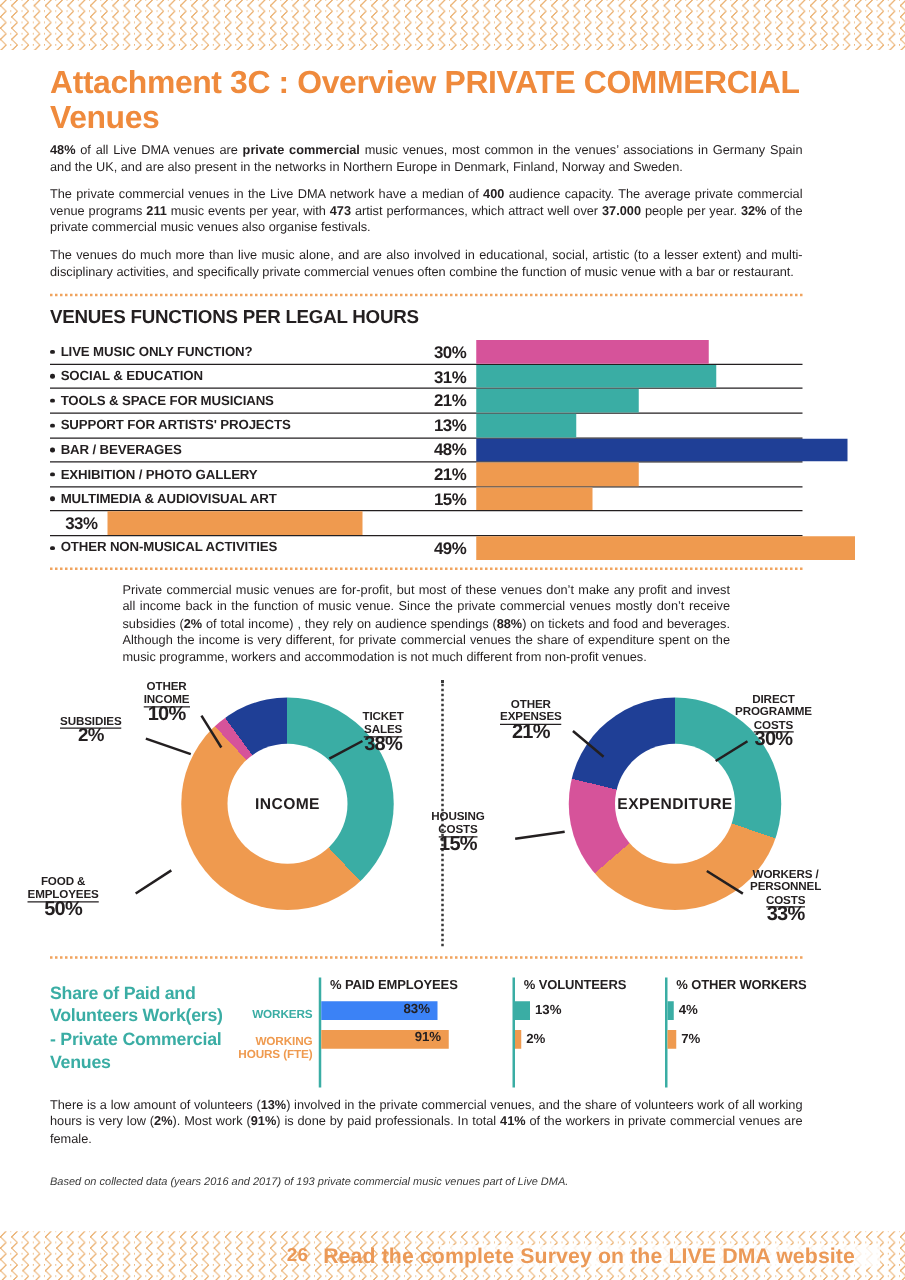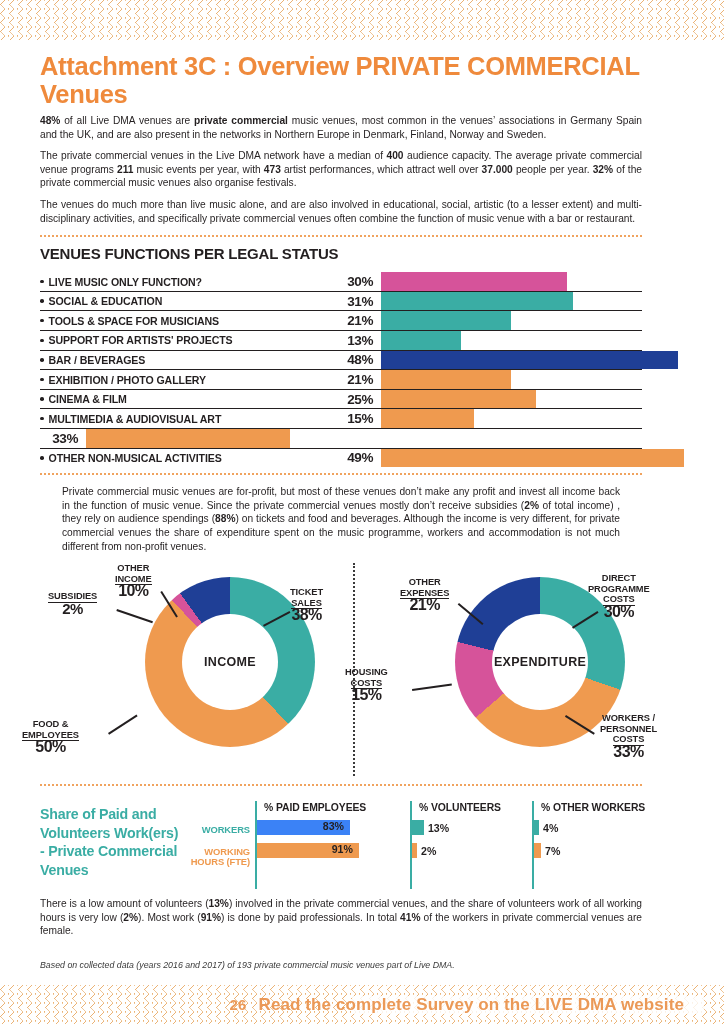--- a/index.html
+++ b/index.html
@@ -164,21 +164,21 @@
     <p class="para"><b>48%</b> of all Live DMA venues are <b>private commercial</b> music venues, most common in the venues’ associations in Germany Spain and the UK, and are also present in the networks in Northern Europe in Denmark, Finland, Norway and Sweden.</p>
     <p class="para">The private commercial venues in the Live DMA network have a median of <b>400</b> audience capacity. The average private commercial venue programs <b>211</b> music events per year, with <b>473</b> artist performances, which attract well over <b>37.000</b> people per year. <b>32%</b> of the private commercial music venues also organise festivals.</p>
     <p class="para">The venues do much more than live music alone, and are also involved in educational, social, artistic (to a lesser extent) and multi-disciplinary activities, and specifically private commercial venues often combine the function of music venue with a bar or restaurant.</p>
   </div>
 
   <div class="pad">
       <div class="dotted-rule"></div>
     </div>
 
   <div class="pad">
-    <div id="bar-section-title">VENUES FUNCTIONS PER LEGAL STATUS</div>
+    <div id="bar-section-title">VENUES FUNCTIONS PER LEGAL HOURS</div>
     <div id="bar-rows">
         <div class="bar-row">
           <div class="bar-label">
             <span class="dot"></span>
             <span>LIVE MUSIC ONLY FUNCTION?</span>
           </div>
           <div class="bar-value">30%</div>
           <div class="bar-track">
             <div class="bar-fill" style="width: 185.51px; background: rgb(214, 83, 154);"></div>
           </div>
@@ -229,30 +229,20 @@
             <span>EXHIBITION / PHOTO GALLERY</span>
           </div>
           <div class="bar-value">21%</div>
           <div class="bar-track">
             <div class="bar-fill" style="width: 129.857px; background: rgb(239, 154, 79);"></div>
           </div>
         </div>
         <div class="bar-row">
           <div class="bar-label">
             <span class="dot"></span>
-            <span>CINEMA &amp; FILM</span>
-          </div>
-          <div class="bar-value">25%</div>
-          <div class="bar-track">
-            <div class="bar-fill" style="width: 154.592px; background: rgb(239, 154, 79);"></div>
-          </div>
-        </div>
-        <div class="bar-row">
-          <div class="bar-label">
-            <span class="dot"></span>
             <span>MULTIMEDIA &amp; AUDIOVISUAL ART</span>
           </div>
           <div class="bar-value">15%</div>
           <div class="bar-track">
             <div class="bar-fill" style="width: 92.7551px; background: rgb(239, 154, 79);"></div>
           </div>
         </div>
         <div class="bar-row">
           <div class="bar-value">33%</div>
           <div class="bar-track">
@@ -269,21 +259,21 @@
             <div class="bar-fill" style="width: 303px; background: rgb(239, 154, 79);"></div>
           </div>
         </div>
       </div>
   </div>
 
   <div class="pad">
       <div class="dotted-rule tight"></div>
     </div>
 
-  <div style="padding:0 62px;box-sizing:border-box;">
+  <div style="padding:0 98px;box-sizing:border-box;">
     <p class="para">Private commercial music venues are for-profit, but most of these venues don’t make any profit and invest all income back in the function of music venue. Since the private commercial venues mostly don’t receive subsidies (<b>2%</b> of total income) , they rely on audience spendings (<b>88%</b>) on tickets and food and beverages. Although the income is very different, for private commercial venues the share of expenditure spent on the music programme, workers and accommodation is not much different from non-profit venues.</p>
   </div>
 
   <div id="donuts">
 
     <div id="vert-divider"></div>
 
     <div class="donut-wrap" style="left:145px;">
       <div class="donut" id="income-donut" style="background: conic-gradient(rgb(58, 173, 164) 0deg, rgb(58, 173, 164) 136.8deg, rgb(239, 154, 79) 136.8deg, rgb(239, 154, 79) 316.8deg, rgb(214, 83, 154) 316.8deg, rgb(214, 83, 154) 324deg, rgb(31, 63, 150) 324deg, rgb(31, 63, 150) 360deg);">
         <div class="donut-hole">

